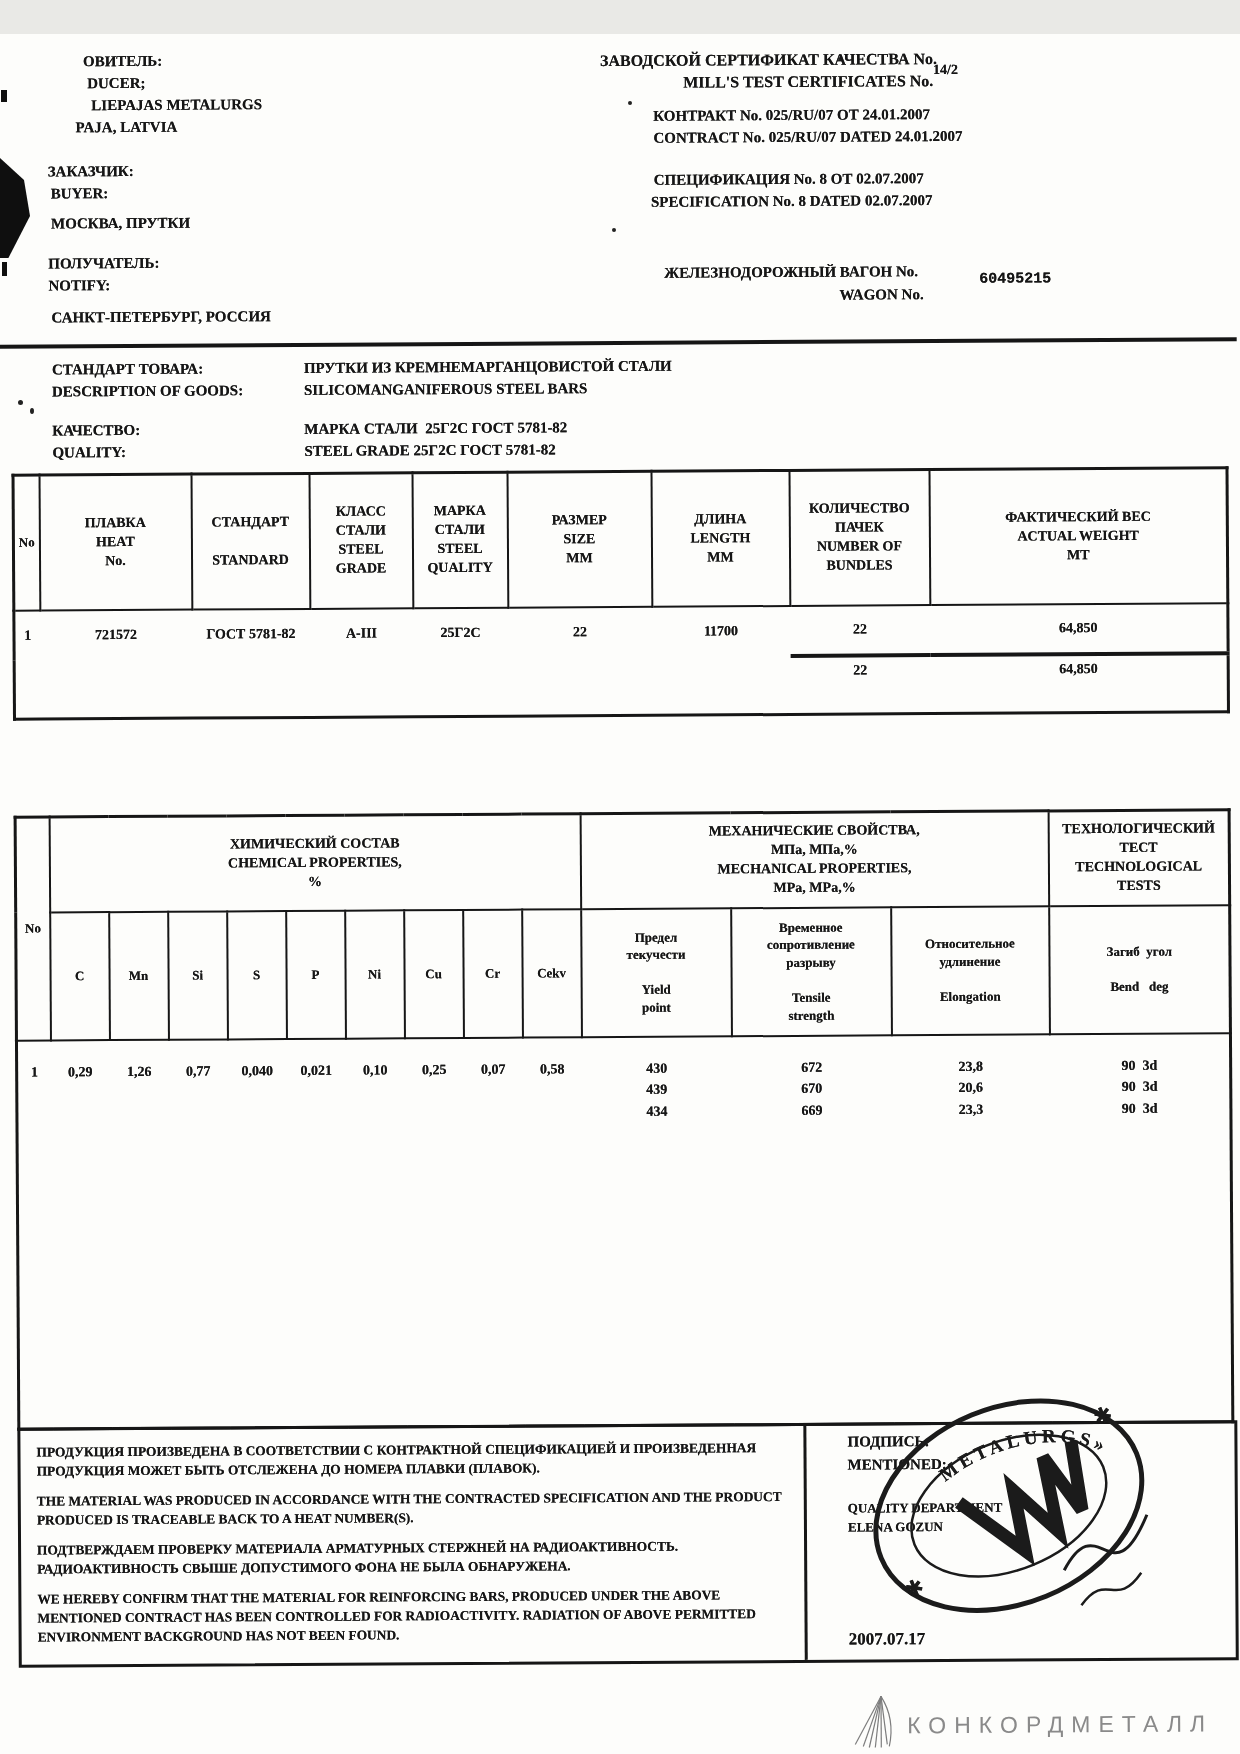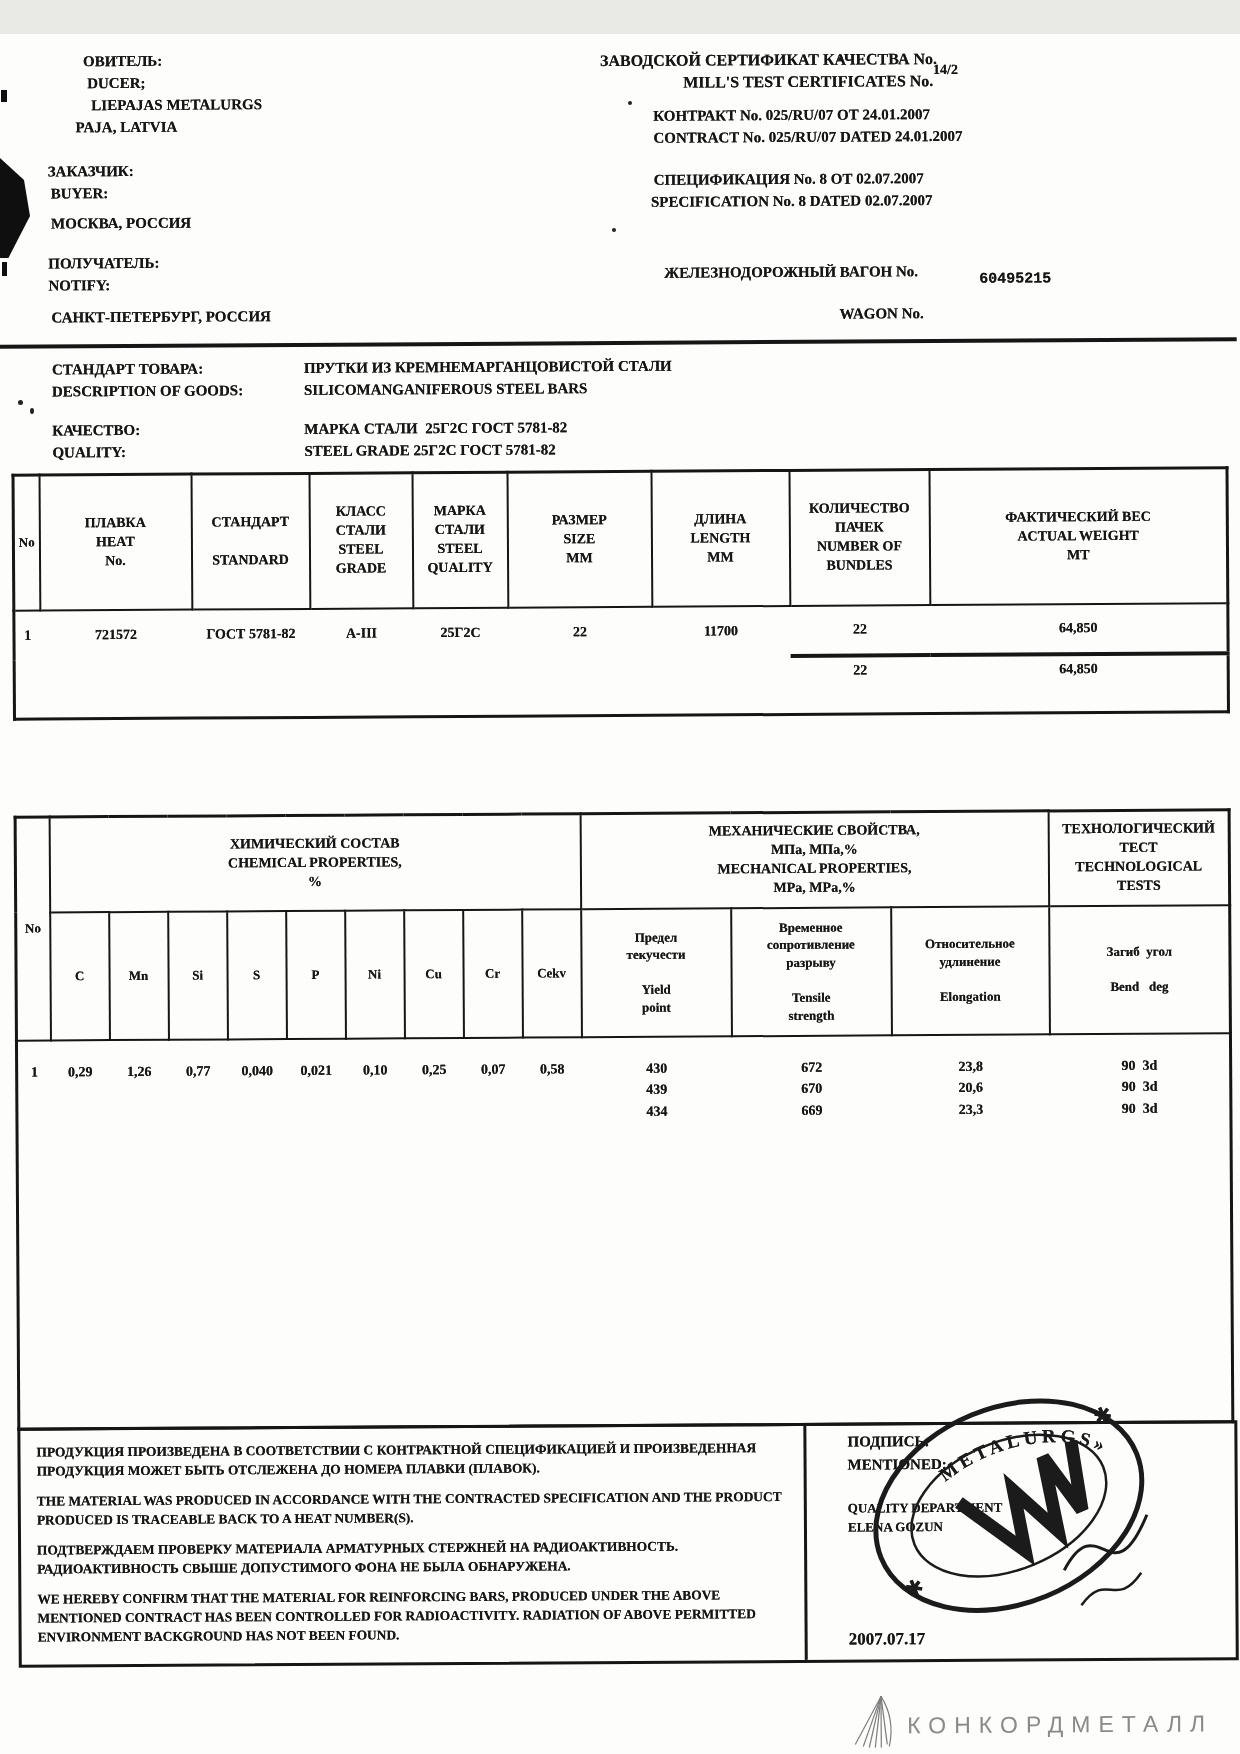--- a/index.html
+++ b/index.html
@@ -61,38 +61,38 @@
 
   <div class="skew">
 
     <div class="abs b fs15" style="left:88px;top:50px;">ОВИТЕЛЬ:</div>
     <div class="abs b fs15" style="left:92px;top:72px;">DUCER;</div>
     <div class="abs b fs15" style="left:96px;top:94px;">LIEPAJAS METALURGS</div>
     <div class="abs b fs15" style="left:80px;top:116px;">PAJA, LATVIA</div>
 
     <div class="abs b fs15" style="left:52px;top:160px;">ЗАКАЗЧИК:</div>
     <div class="abs b fs15" style="left:55px;top:182px;">BUYER:</div>
-    <div class="abs b fs15" style="left:55px;top:212px;">МОСКВА, РОССИЯ</div>
+    <div class="abs b fs15" style="left:55px;top:212px;">МОСКВА, ПРУТКИ</div>
 
     <div class="abs b fs15" style="left:52px;top:252px;">ПОЛУЧАТЕЛЬ:</div>
     <div class="abs b fs15" style="left:52px;top:274px;">NOTIFY:</div>
     <div class="abs b fs15" style="left:55px;top:306px;">САНКТ-ПЕТЕРБУРГ, РОССИЯ</div>
 
     <div class="abs b fs16" style="left:605px;top:52px;">ЗАВОДСКОЙ СЕРТИФИКАТ КАЧЕСТВА  No.</div>
     <div class="abs b fs16" style="left:688px;top:74px;">MILL'S TEST CERTIFICATES  No.</div>
     <div class="abs b fs14" style="left:938px;top:64px;">14/2</div>
 
     <div class="abs b fs15" style="left:658px;top:108px;">КОНТРАКТ No. 025/RU/07 ОТ 24.01.2007</div>
     <div class="abs b fs15" style="left:658px;top:130px;">CONTRACT No. 025/RU/07 DATED 24.01.2007</div>
 
     <div class="abs b fs15" style="left:658px;top:172px;">СПЕЦИФИКАЦИЯ No. 8 ОТ 02.07.2007</div>
     <div class="abs b fs15" style="left:655px;top:194px;">SPECIFICATION No. 8 DATED 02.07.2007</div>
 
     <div class="abs b fs15" style="left:668px;top:265px;">ЖЕЛЕЗНОДОРОЖНЫЙ ВАГОН No.</div>
-    <div class="abs b fs15" style="left:843px;top:288px;margin-top:19px;">WAGON No.</div>
+    <div class="abs b fs15" style="left:843px;top:288px;">WAGON No.</div>
     <div class="abs b fs15" style="left:983px;top:273px;font-family:Liberation Mono, monospace;">60495215</div>
 
     <div class="divider"></div>
 
     <div class="abs b fs15" style="left:55px;top:358px;">СТАНДАРТ ТОВАРА:</div>
     <div class="abs b fs15" style="left:55px;top:380px;">DESCRIPTION OF GOODS:</div>
     <div class="abs b fs15 pre" style="left:307px;top:358px;">ПРУТКИ ИЗ КРЕМНЕМАРГАНЦОВИСТОЙ СТАЛИ</div>
     <div class="abs b fs15" style="left:307px;top:380px;">SILICOMANGANIFEROUS STEEL BARS</div>
 
     <div class="abs b fs15" style="left:55px;top:419px;">КАЧЕСТВО:</div>

